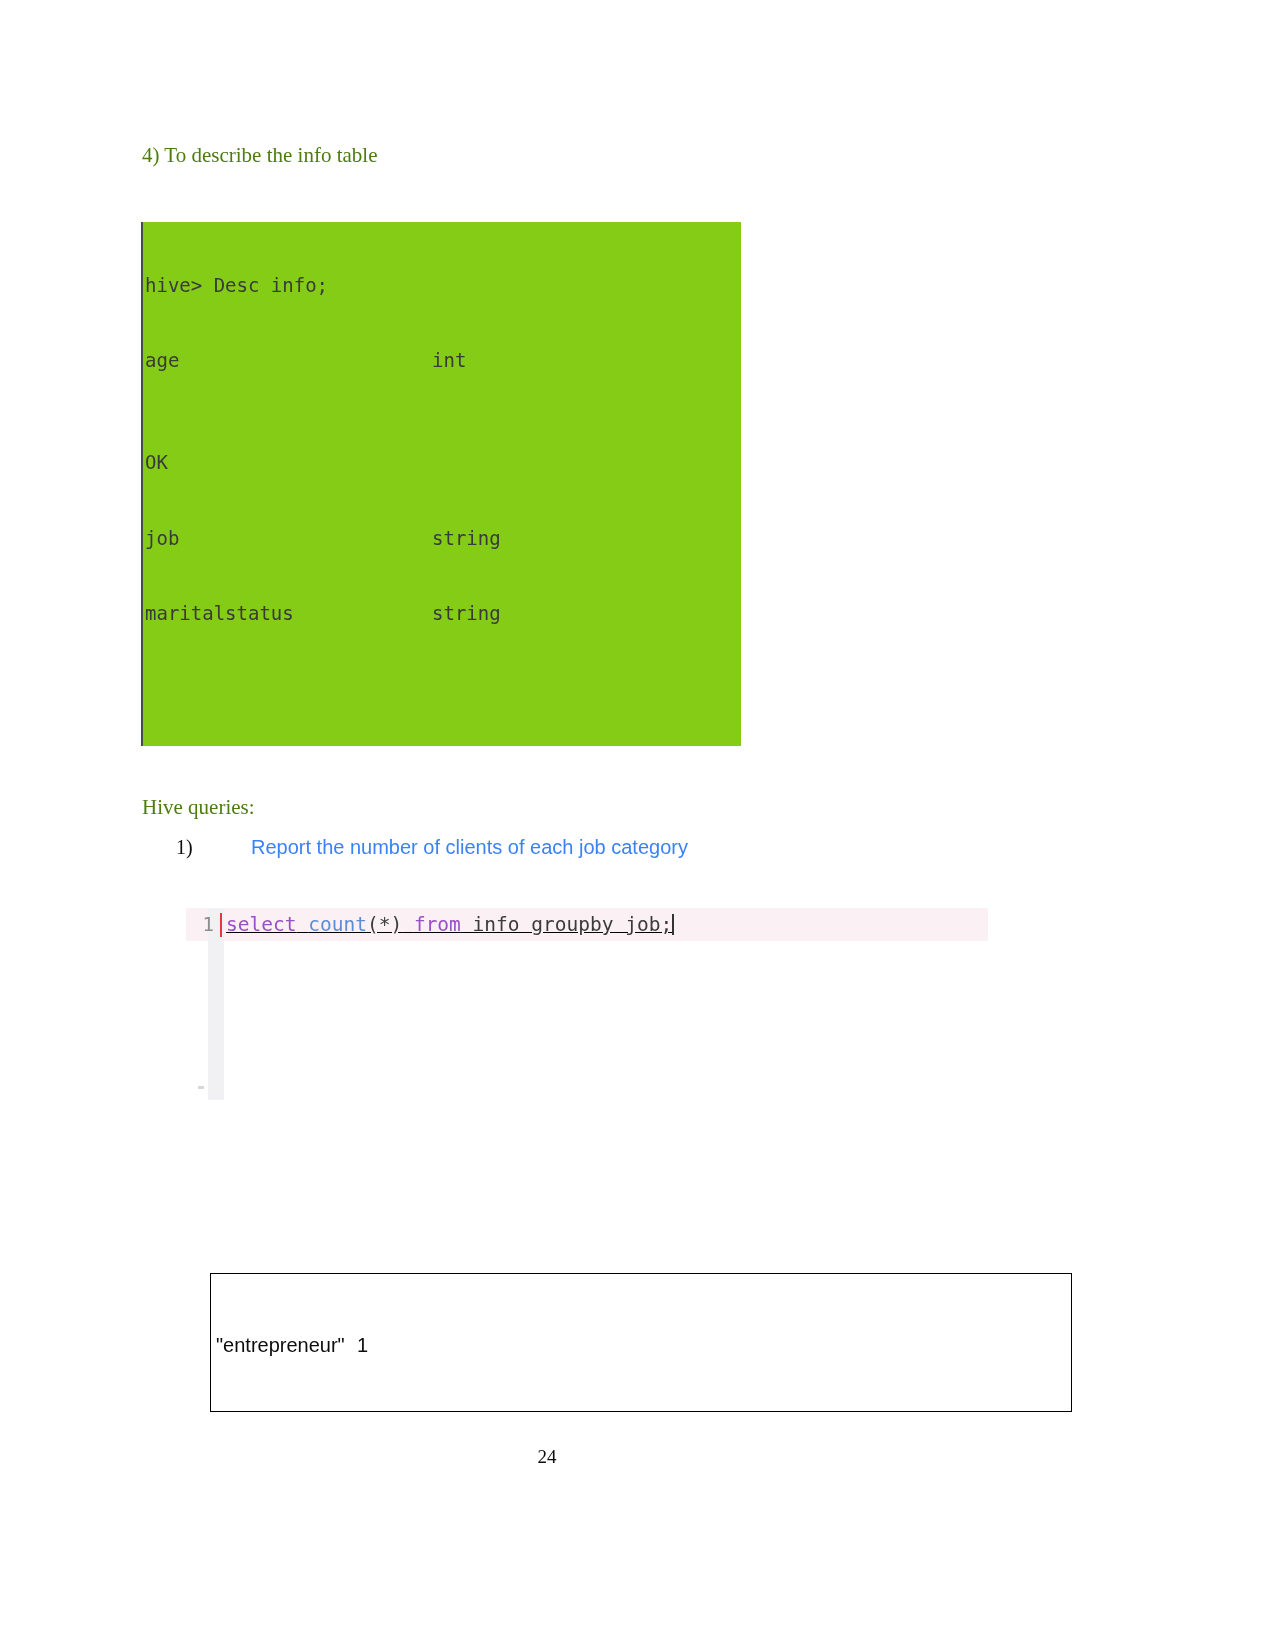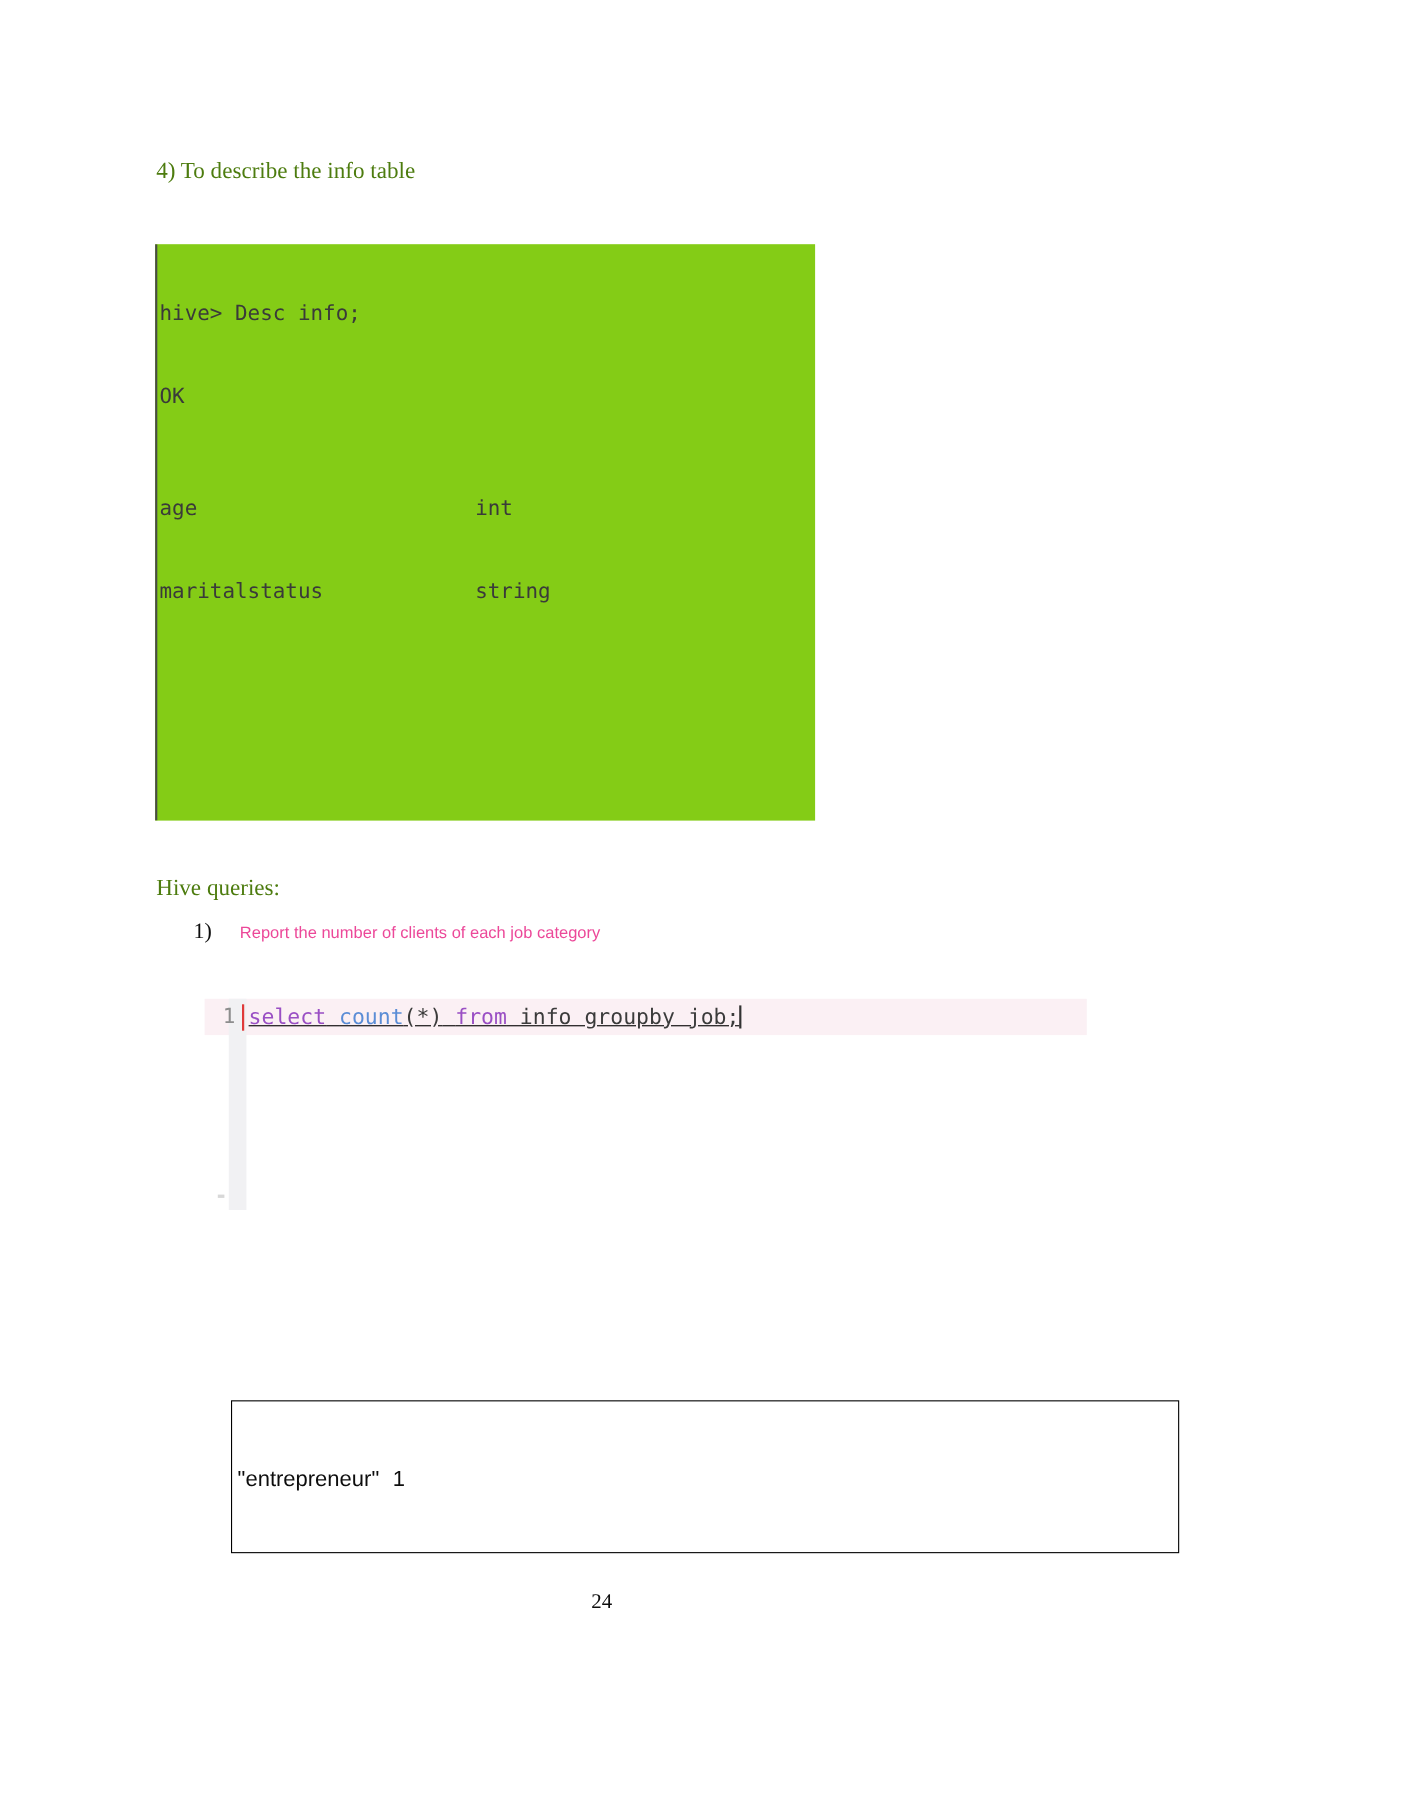--- a/index.html
+++ b/index.html
@@ -38,23 +38,24 @@
   #query-list-item .marker {
     font-family: "Liberation Serif", serif;
     font-size: 20px;
     color: #0d0d0d;
     width: 42px;
     flex: none;
     white-space: pre;
   }
   #query-list-item .item-text {
     font-family: "Liberation Sans", sans-serif;
-    font-size: 15px;
-    color: #ec4899;
-    white-space: pre;
+    font-size: 20px;
+    color: #3b82f6;
+    white-space: pre;
+    margin-left: 33px;
   }
 
   
   #terminal-capture {
     position: absolute;
     left: 141px;
     top: 222px;
     width: 600px;
     height: 524px;
     background: #84cc16;
@@ -218,23 +219,24 @@
 </style>
 </head>
 <body>
 
 <div class="heading-serif" id="heading-describe">4) To describe the info table</div>
 
 <div id="terminal-capture">
   <div class="term-left-rule"></div>
   <div class="term-body">
     <span class="term-line">hive&gt; Desc info;</span>
+    <span class="term-line"><span class="col-name">age</span><span>int</span></span>
+
     <span class="term-line">OK</span>
-
-    <span class="term-line"><span class="col-name">age</span><span>int</span></span>
+    <span class="term-line"><span class="col-name">job</span><span>string</span></span>
     <span class="term-line"><span class="col-name">maritalstatus</span><span>string</span></span>
     
     
     
     
     
     
     
     
     

